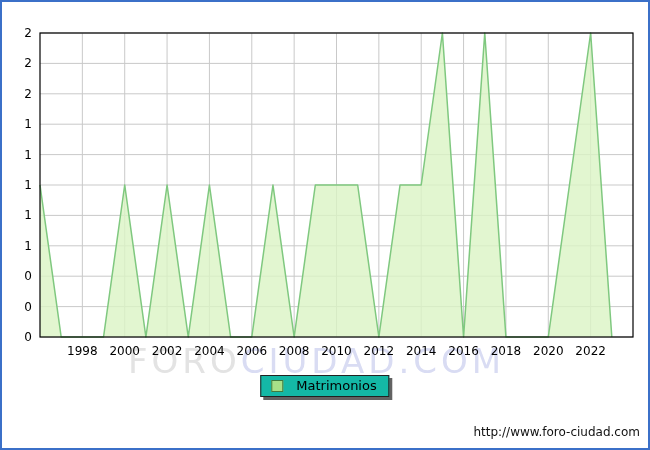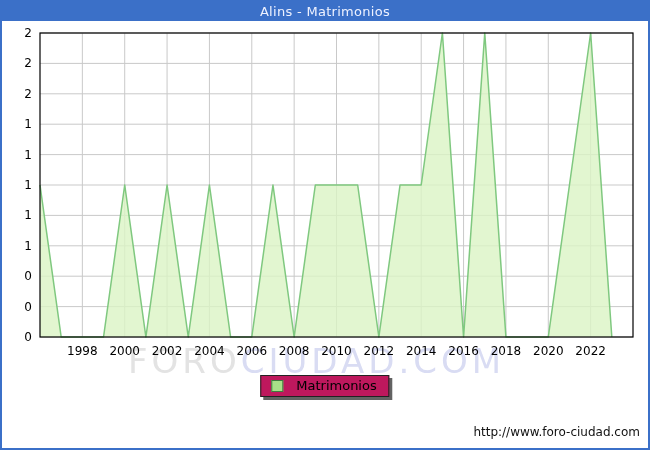--- a/index.html
+++ b/index.html
@@ -14,39 +14,36 @@
     text-align:center;letter-spacing:.3px;
   }
   .chart-svg{position:absolute;left:0;top:0;z-index:2;}
   .watermark{
     position:absolute;left:126px;top:342px;z-index:1;
     font-size:34px;line-height:1;letter-spacing:4px;white-space:nowrap;
   }
   .wm-right{}
   .legend{
     position:absolute;left:50%;top:373px;transform:translateX(-50%);z-index:3;
-    background:#be185d;border:1px solid #222;
+    background:#14b8a6;border:1px solid #222;
     box-shadow:3px 3px 0 rgba(70,70,70,.85);
     display:flex;align-items:center;gap:13px;
     padding:2px 12px 3px 10px;font-size:13px;color:#000;white-space:nowrap;
   }
   .swatch{width:10px;height:10px;display:inline-block;}
   .footer-url{
     position:absolute;right:8px;top:423px;z-index:3;
     font-size:12px;color:#111;
   }
 </style>
 </head>
 <body>
 
 <div class="stage" style="border-color: rgb(59, 112, 200);">
 
-  <div class="titlebar" style="background: rgb(59, 112, 200); color: rgb(237, 241, 255);">
-    <span>Alins - Matrimonios</span>
-  </div>
 
   <div class="watermark">
     <span class="wm-left" style="color: rgb(227, 227, 227);">FORO</span><span class="wm-right" style="color: rgb(217, 220, 243);">CIUDAD.COM</span>
   </div>
 
   <svg class="chart-svg" width="646" height="446" viewBox="0 0 646 446">
       <line x1="80.35714285714286" y1="31" x2="80.35714285714286" y2="335" stroke="#c9c9c9" stroke-width="1"></line>
       <line x1="122.71428571428571" y1="31" x2="122.71428571428571" y2="335" stroke="#c9c9c9" stroke-width="1"></line>
       <line x1="165.07142857142856" y1="31" x2="165.07142857142856" y2="335" stroke="#c9c9c9" stroke-width="1"></line>
       <line x1="207.42857142857142" y1="31" x2="207.42857142857142" y2="335" stroke="#c9c9c9" stroke-width="1"></line>

